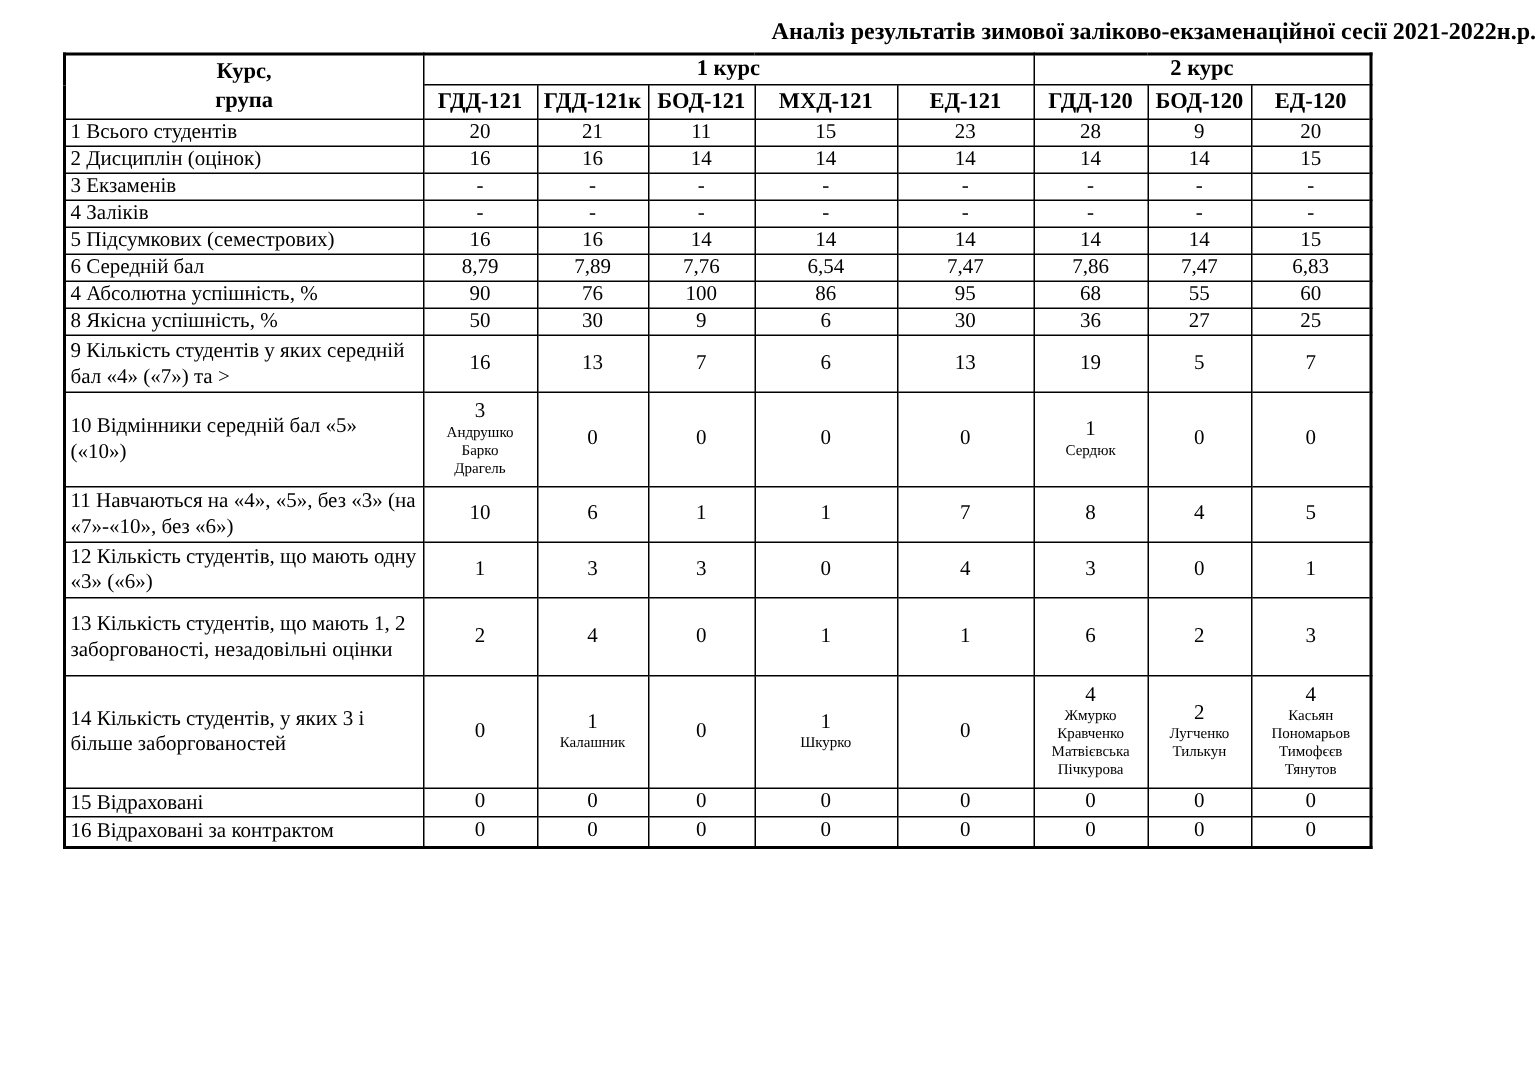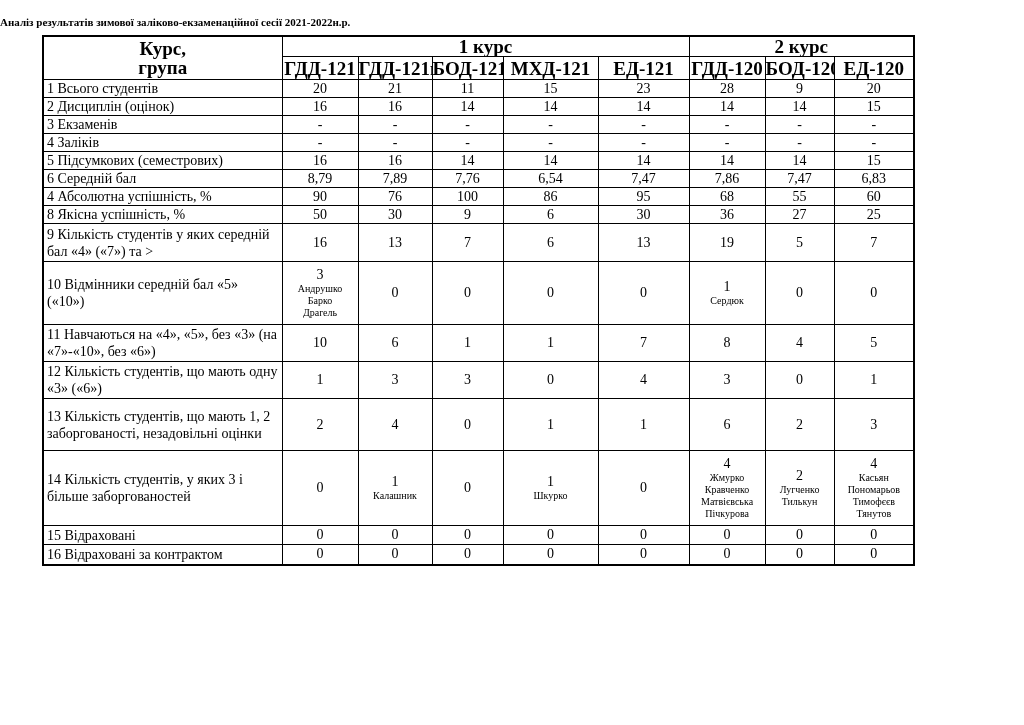--- a/index.html
+++ b/index.html
@@ -5,41 +5,41 @@
   html, body { margin: 0; padding: 0; }
   body {
     width: 1024px;
     height: 725px;
     background: #ffffff;
     color: #000000;
     font-family: "Liberation Serif", serif;
     overflow: hidden;
   }
   .doc-title {
-    text-align: left;
+    text-align: right;
     font-weight: bold;
-    font-size: 11px;
+    font-size: 16px;
     line-height: 18px;
     padding-top: 13px;
   }
   table.results {
     border-collapse: collapse;
     table-layout: fixed;
     width: 871px;
     margin-left: 42px;
     margin-top: 4px;
     border: 2px solid #000000;
   }
   table.results th, table.results td {
     border: 1px solid #000000;
     overflow: hidden;
   }
   thead th {
     font-weight: bold;
-    font-size: 19px;
+    font-size: 15px;
     text-align: center;
     vertical-align: middle;
     padding: 0;
     line-height: 19px;
     margin-left: 24px;
   }
   thead tr.course-row { height: 19px; }
   thead tr.group-row  { height: 23px; font-family: Liberation Serif, serif; }
   .corner-cell div { line-height: 19px; }
   tbody tr { height: 18px; }

